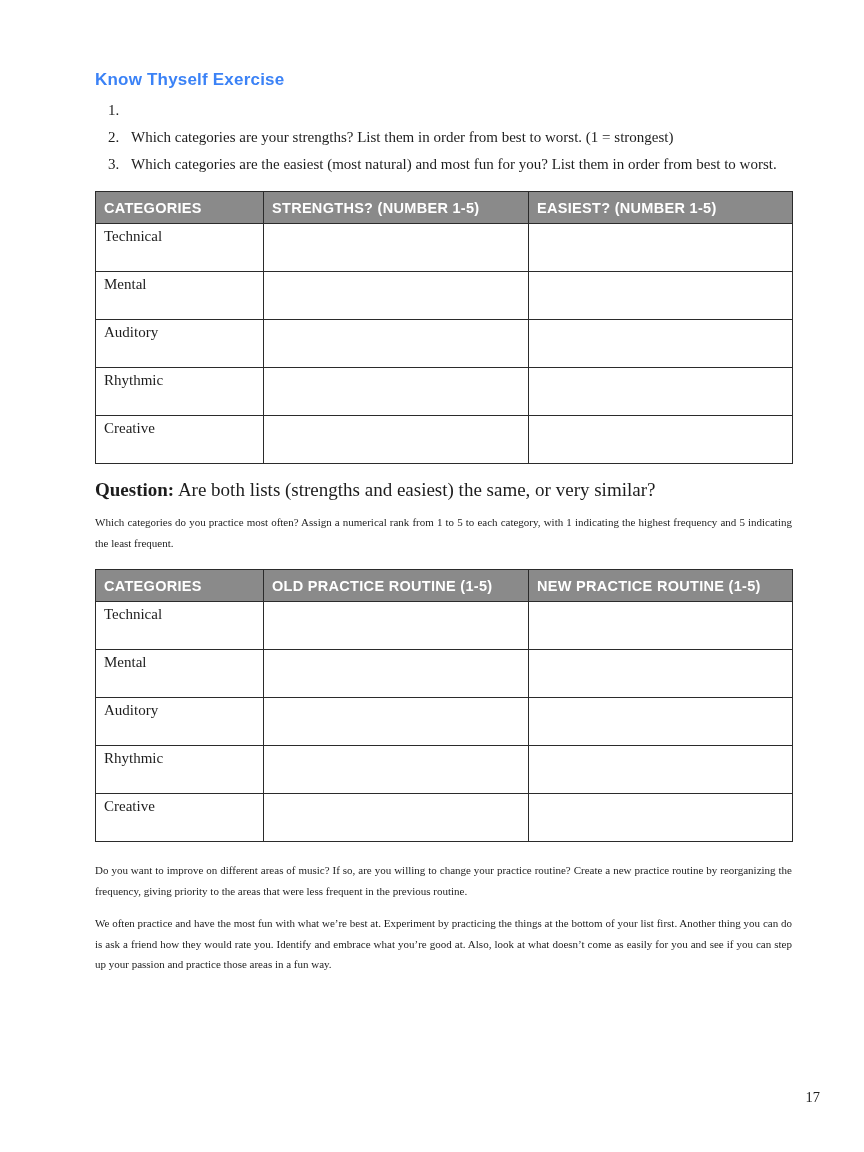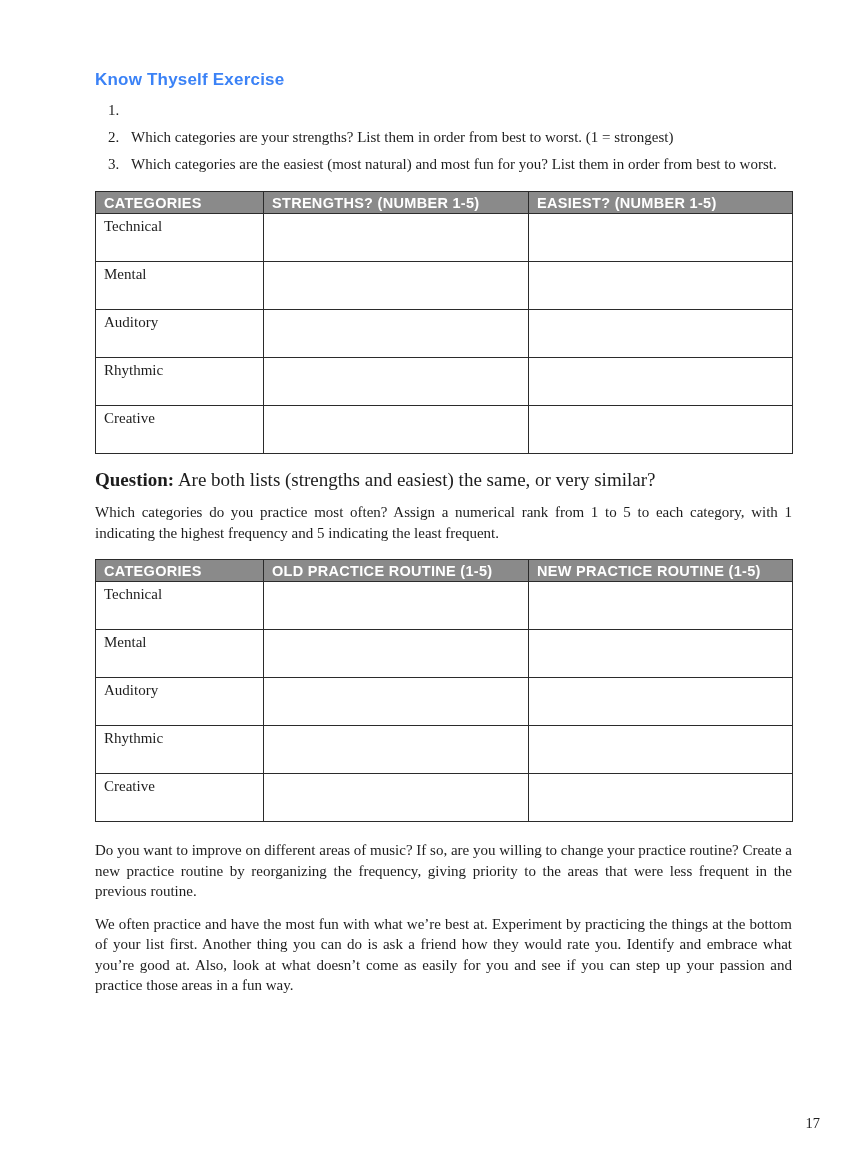--- a/index.html
+++ b/index.html
@@ -69,21 +69,21 @@
   table.worksheet-table col.c2 { width: 265px; }
   table.worksheet-table col.c3 { width: 264px; }
   table.worksheet-table th {
     background: #8a8a8a;
     color: #ffffff;
     font-family: "Liberation Sans", sans-serif;
     font-size: 14.5px;
     font-weight: 700;
     letter-spacing: 0.3px;
     text-align: left;
-    height: 22px;
+    height: 32px;
     padding: 1px 8px 0 8px;
     border: 1px solid #2b2b2b;
     white-space: nowrap;
     overflow: hidden;
   }
   table.worksheet-table td {
     height: 48px;
     vertical-align: top;
     padding: 4px 8px;
     font-size: 15px;
@@ -91,29 +91,29 @@
     background: #ffffff;
   }
   .question-line {
     margin-top: 16px;
     font-size: 19px;
     line-height: 20px;
   }
   .question-label { font-weight: 700; }
   .body-paragraph {
     margin-top: 12px;
-    font-size: 15px;
+    font-size: 11px;
     line-height: 20.5px;
     text-align: justify;
   }
   .body-paragraph.first-after-table { margin-top: 18px; }
   .page-number {
     position: absolute;
     right: 44px;
-    bottom: 20px;
+    bottom: 46px;
     font-size: 14.5px;
     color: #1d1d1d;
   }
 </style>
 </head>
 <body>
 
 <div class="page">
   <div class="content">
 

